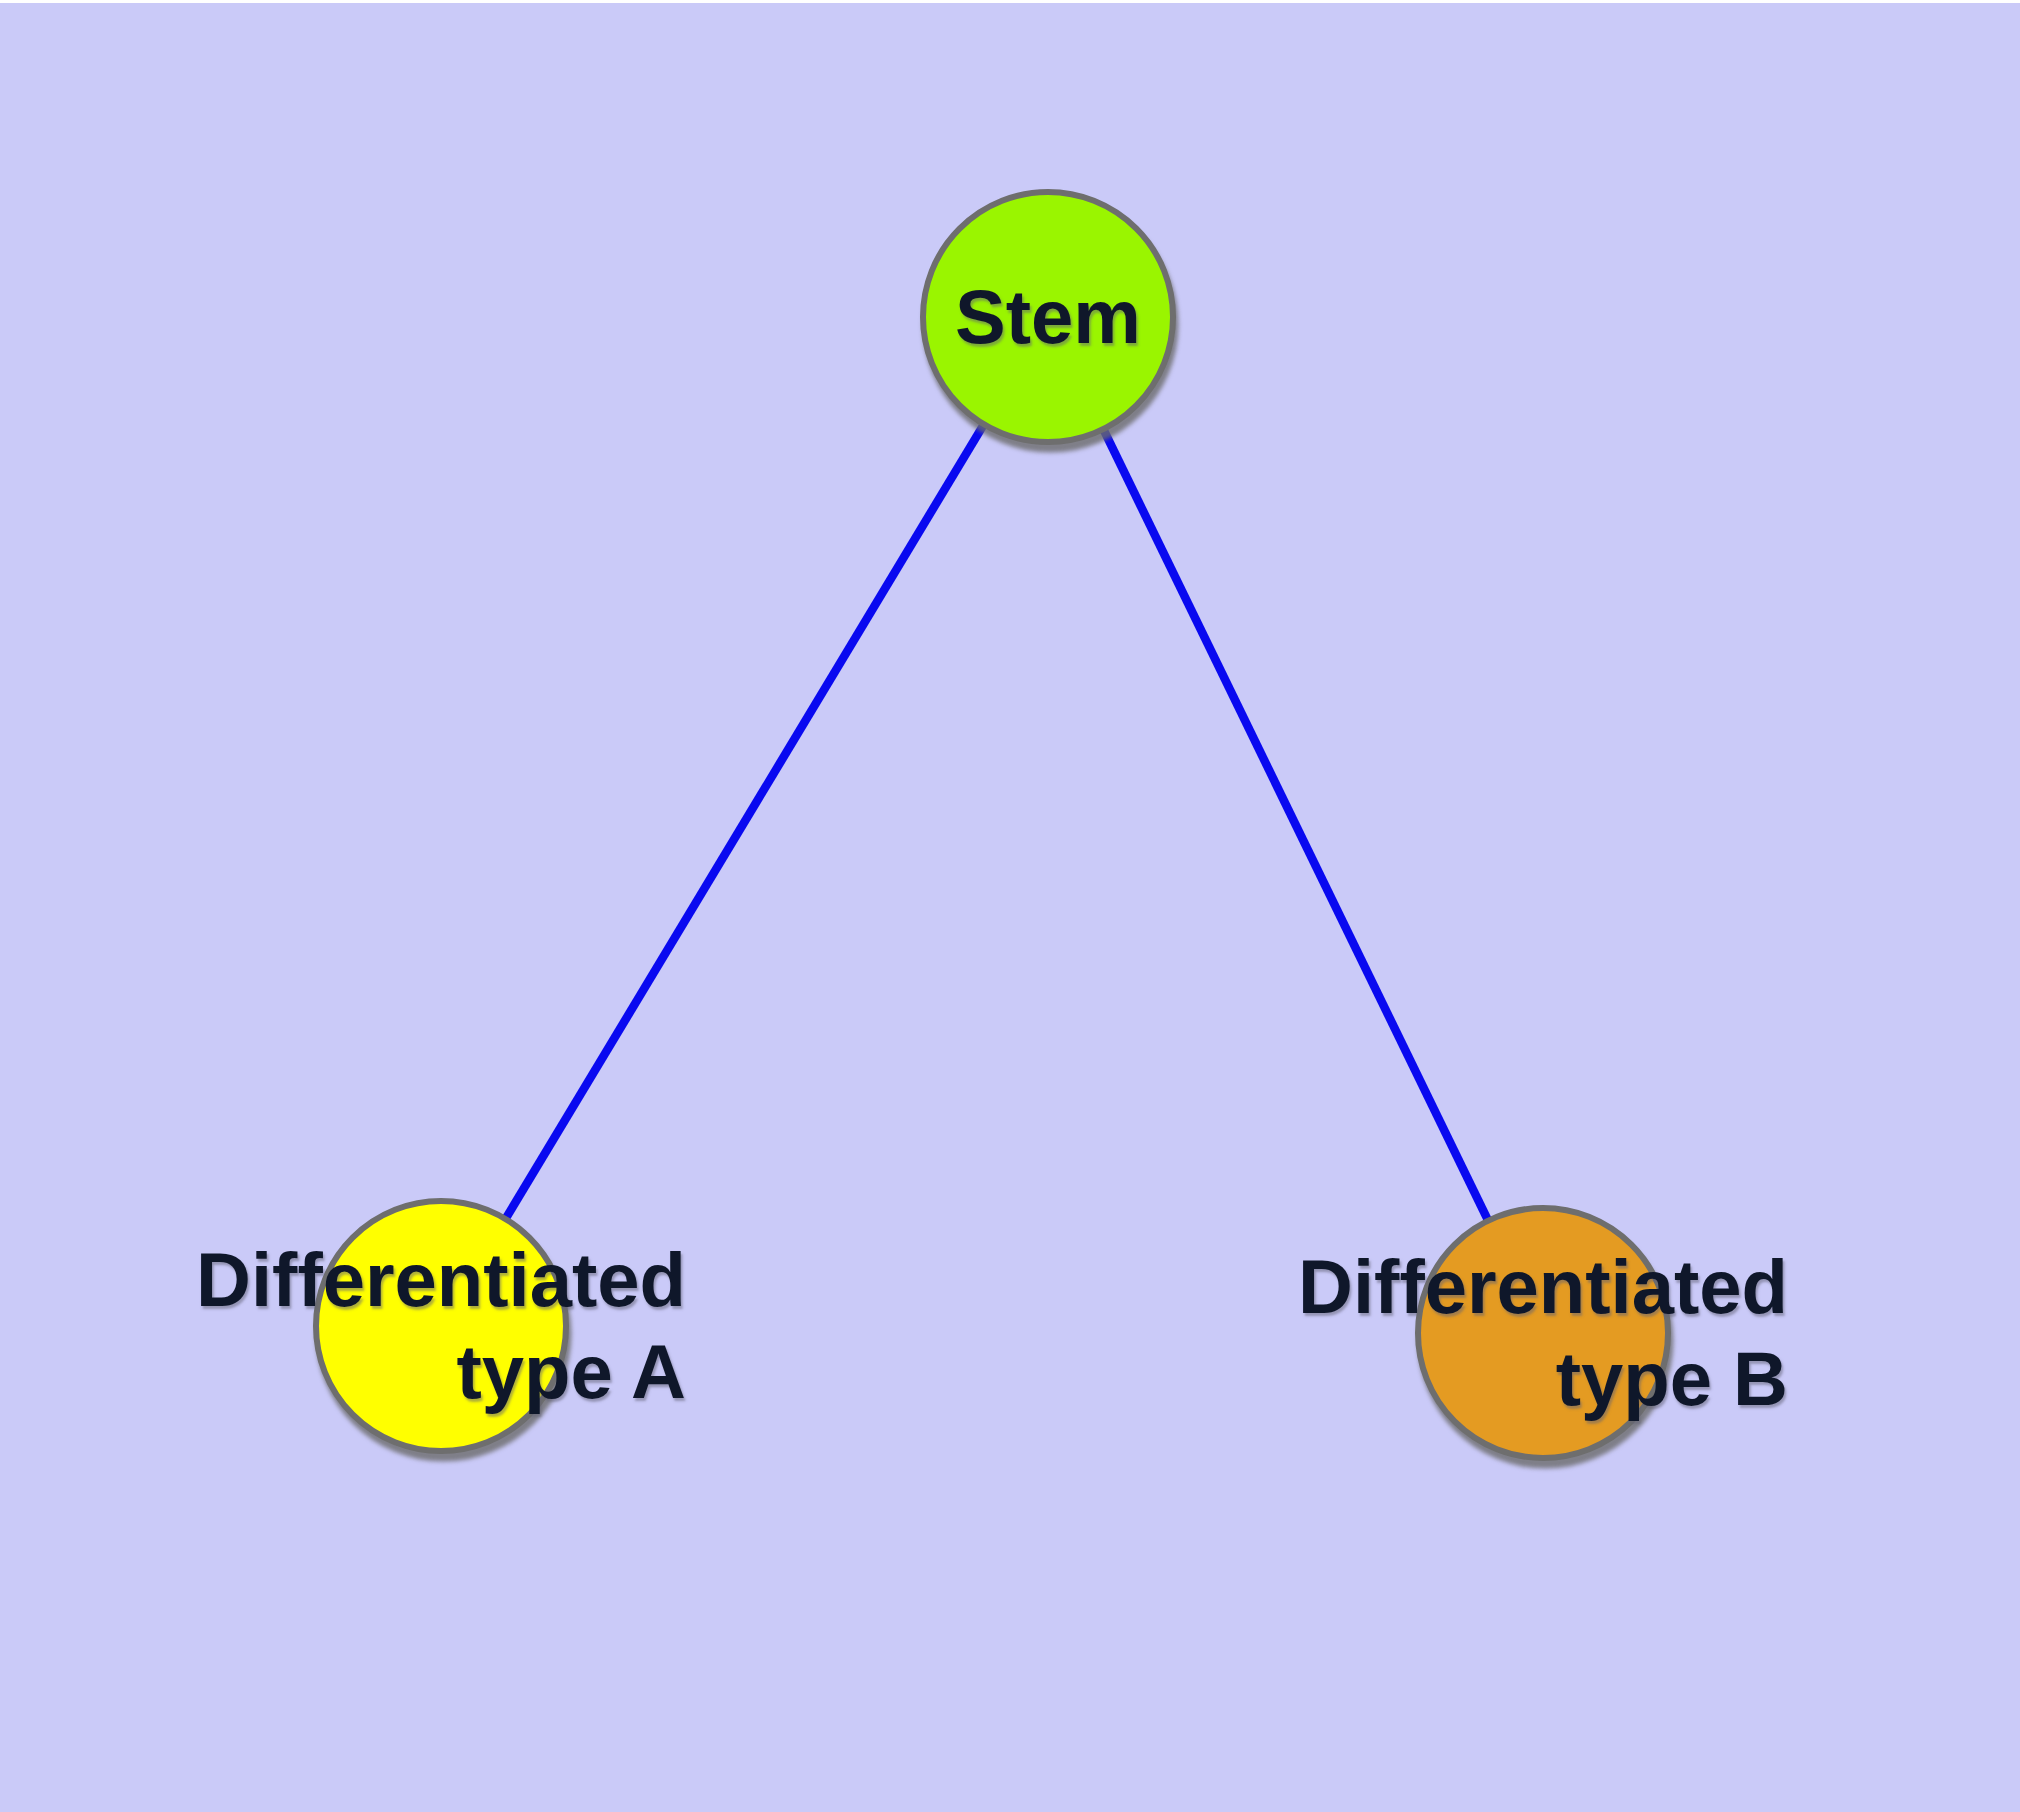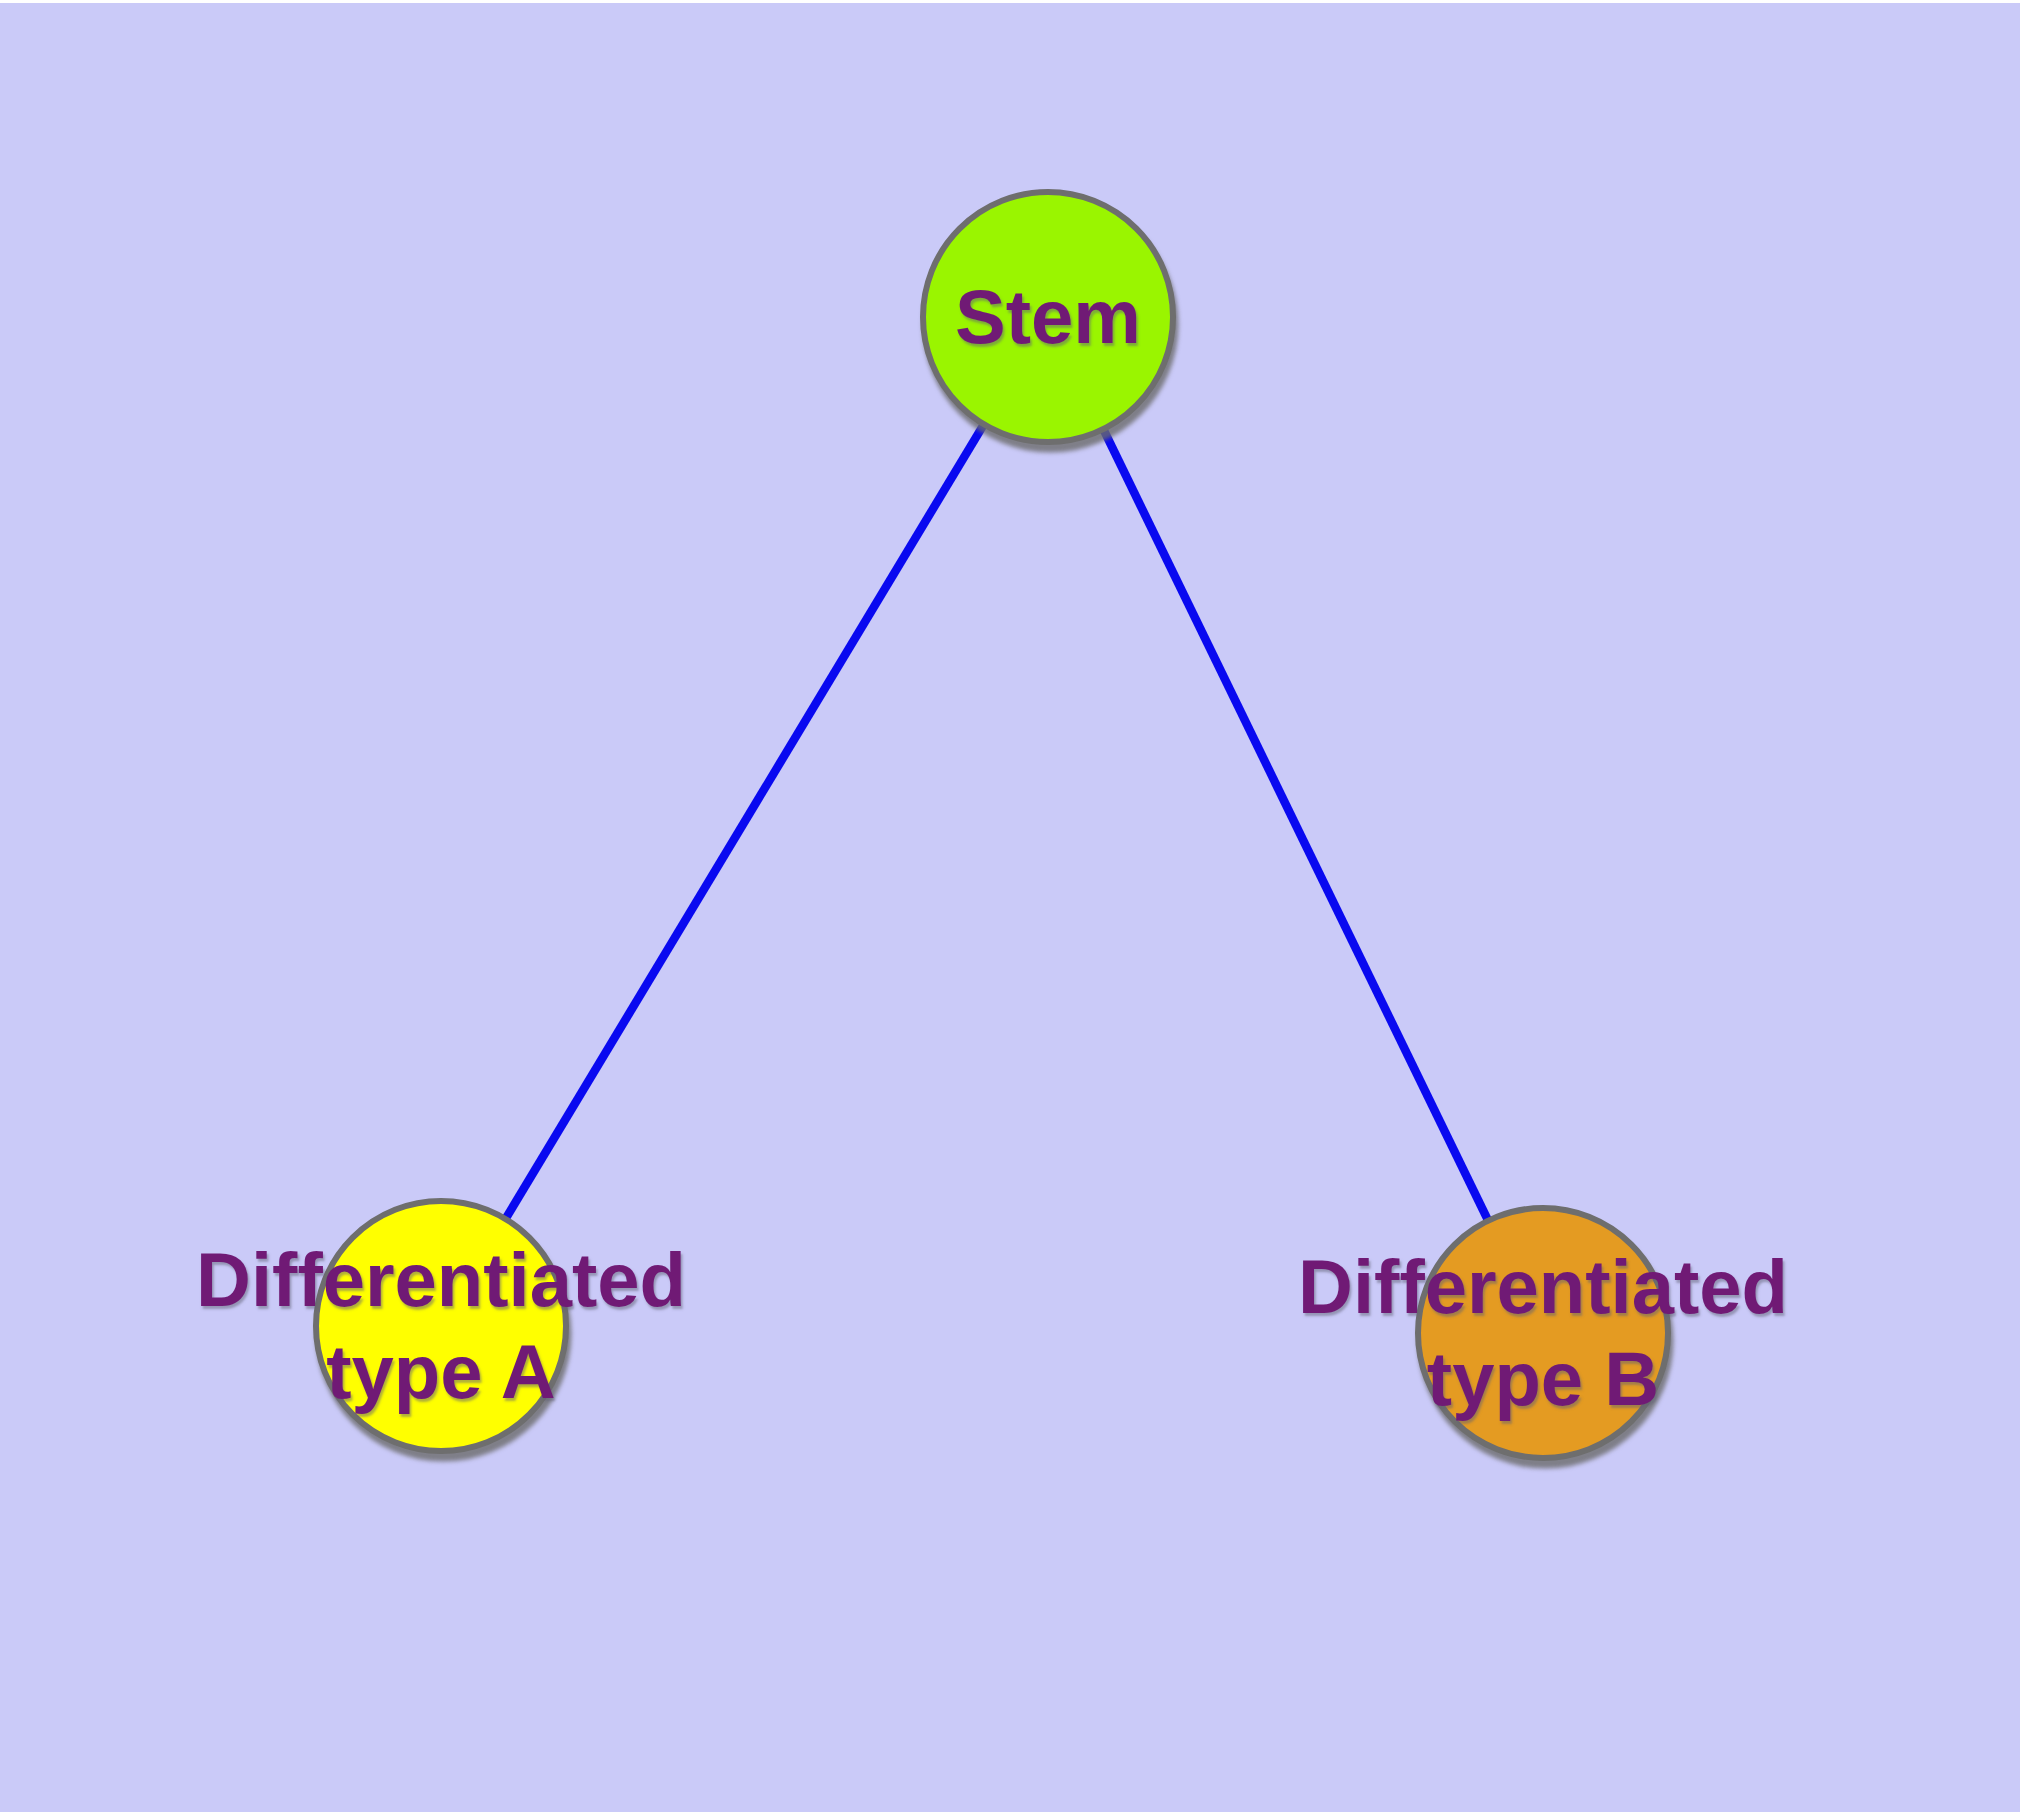--- a/index.html
+++ b/index.html
@@ -53,22 +53,22 @@
   }
   .node-label {
     position: absolute;
     left: 50%;
     top: 50%;
     transform: translate(-50%, -50%);
     width: max-content;
     font-size: 76px;
     font-weight: bold;
     line-height: 92px;
-    color: #701a75;
-    text-align: center;
+    color: #0f172a;
+    text-align: right;
     white-space: pre; 
     text-shadow: 1.7px 3.4px 2.5px rgba(95, 95, 115, 0.5);
   }
   #node-stem { left: 920px; top: 186px; }
   #node-diff-a { left: 313px; top: 1195px; }
   #node-diff-b { left: 1415px; top: 1202px; }
 </style>
 </head>
 <body>
 

